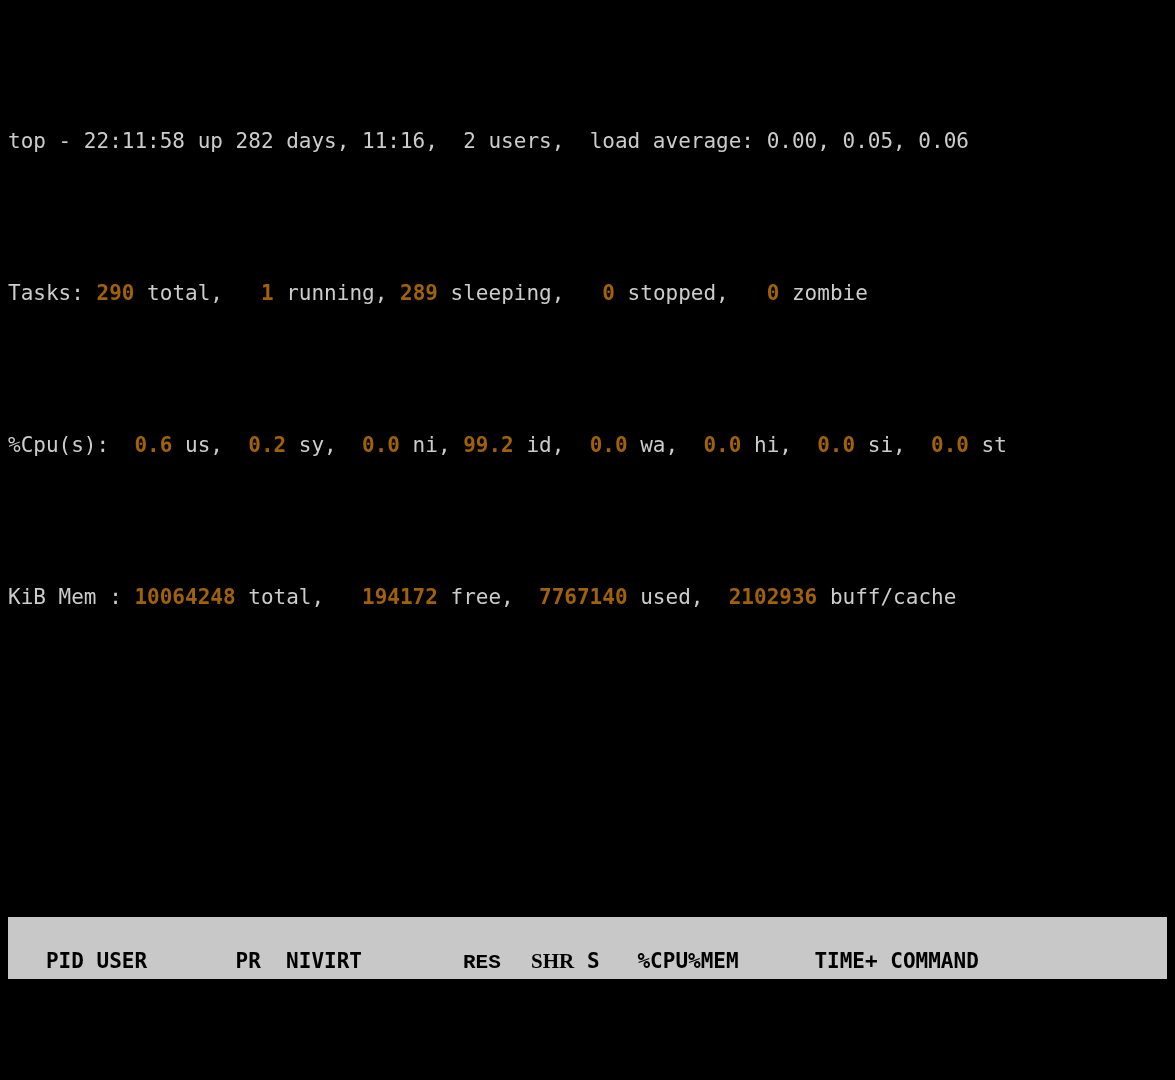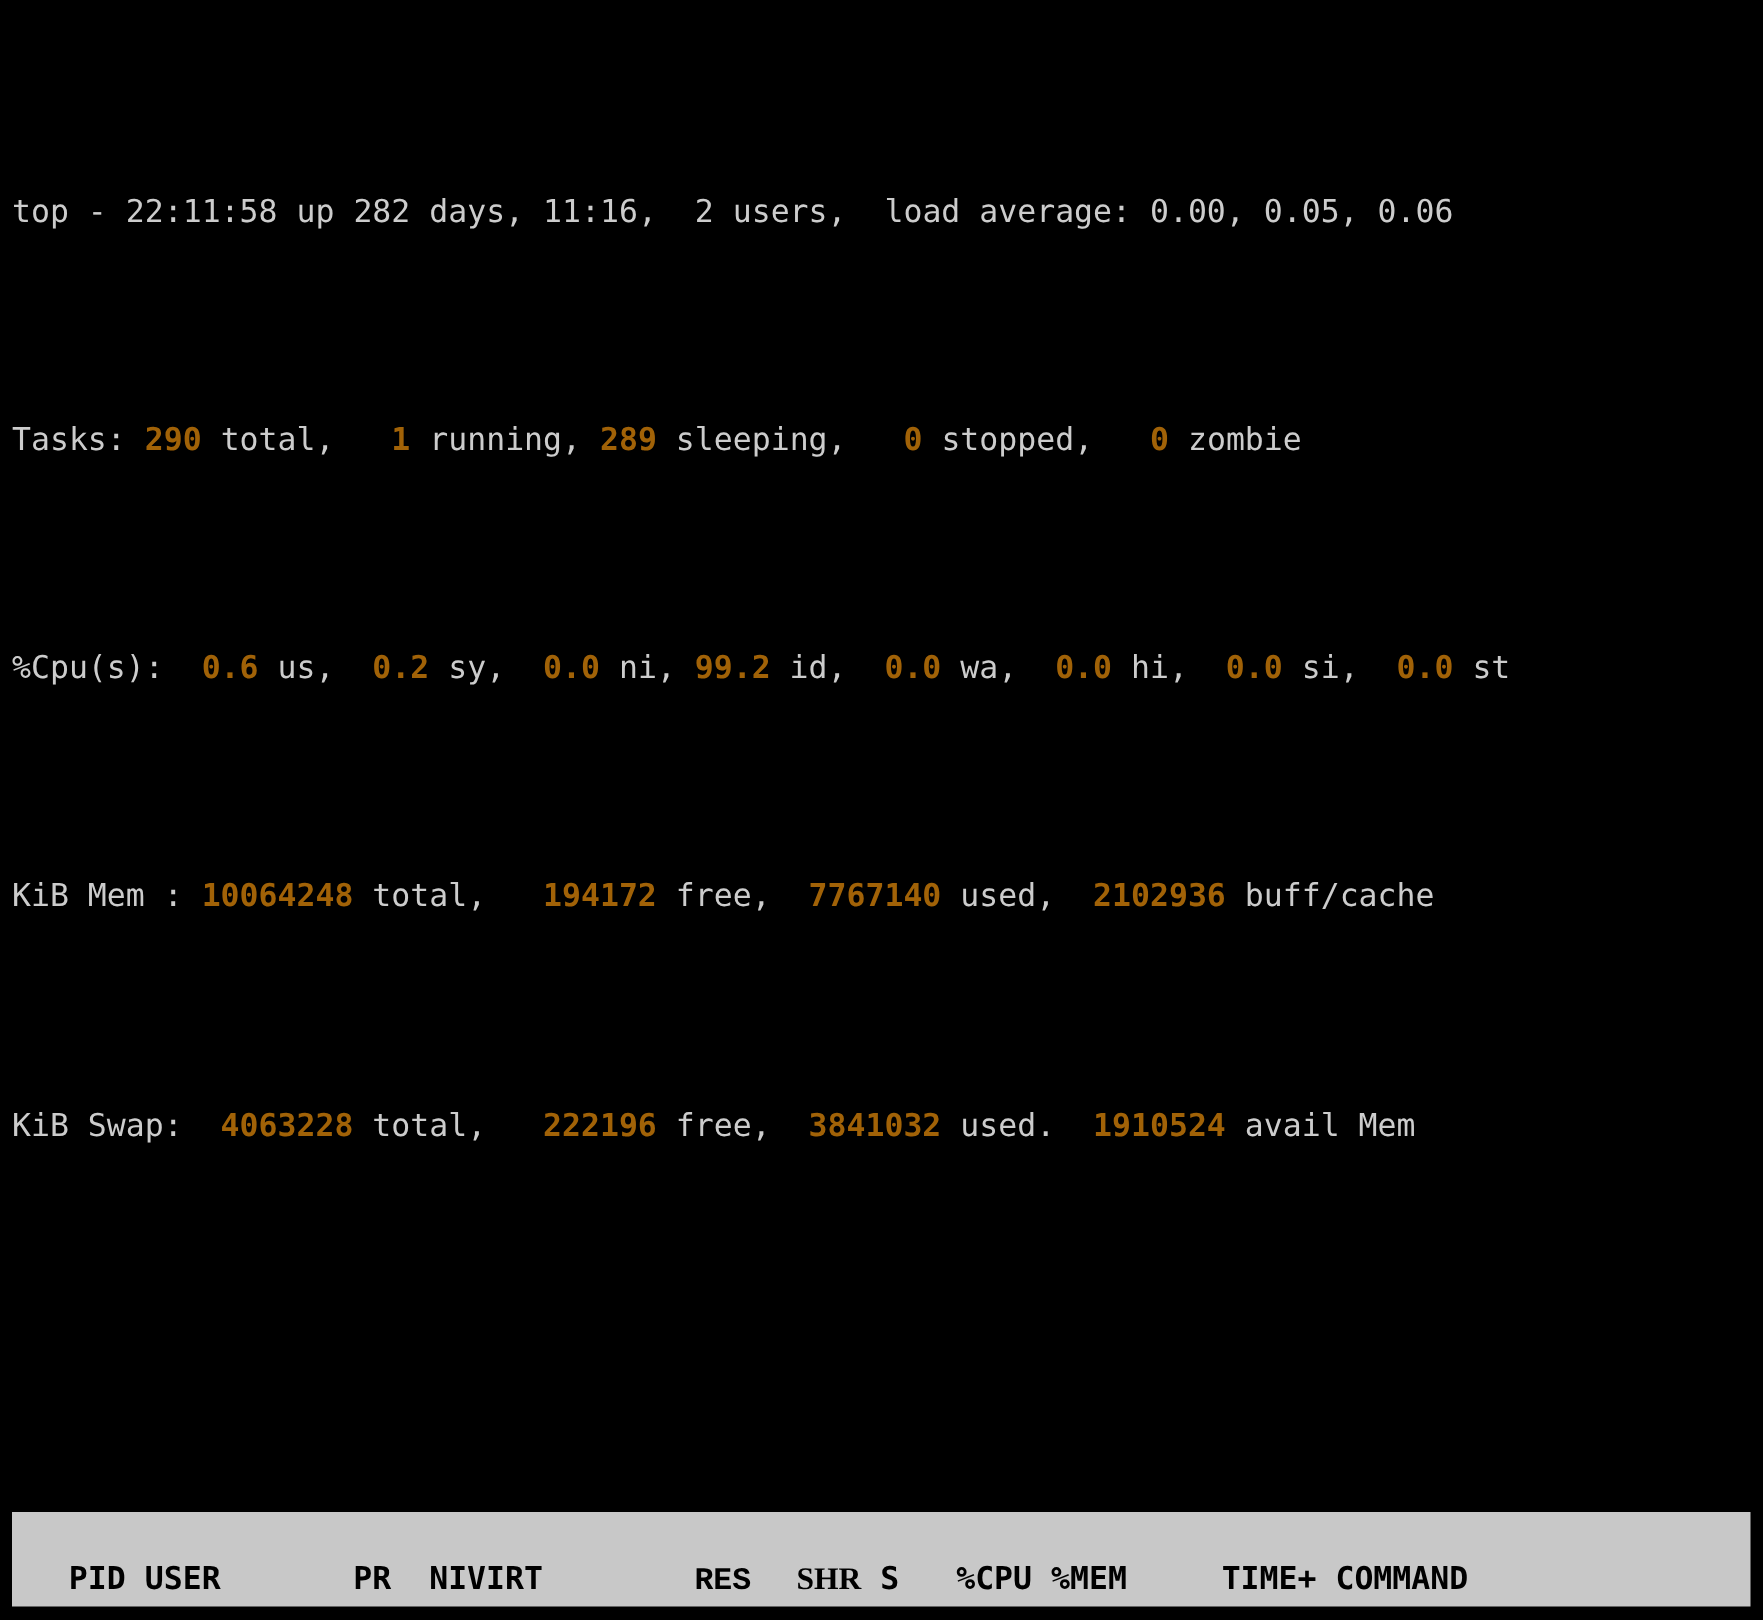--- a/index.html
+++ b/index.html
@@ -29,21 +29,21 @@
   
   .c-pid  { display:inline-block; width: 6ch; text-align:right; }
   .c-user { display:inline-block; width: 9ch; text-align:left; }
   .c-pr   { display:inline-block; width: 4ch; text-align:right;margin-top:29px; }
   .c-ni   { display:inline-block; width: 4ch; text-align:right; }
   .c-virt { display:inline-block; width: 8ch; }
   .c-res  { display:inline-block; width: 7ch; text-align:right;font-family:Liberation Mono, monospace; }
   .c-shr  { display:inline-block; width: 7ch; text-align:right;font-family:Liberation Serif, serif; }
   .c-s    { display:inline-block; width: 2ch; text-align:left; }
   .c-cpu  { display:inline-block; width: 6ch; text-align:right; }
-  .c-mem  { display:inline-block; width: 5ch; text-align:right; }
+  .c-mem  { display:inline-block; width: 5ch; }
   .c-time { display:inline-block; width:10ch; text-align:right; }
   .c-cmd  { display:inline-block; text-align:left; padding-left:1ch;}
 </style>
 </head>
 <body>
 
 <div class="term">
 
   
   <div class="summary-line"><span>top - </span><span>22:11:58</span><span> up </span><span>282 days, 11:16</span><span>,  </span><span>2 users</span><span>,  load average: </span><span>0.00, 0.05, 0.06</span></div>
@@ -51,21 +51,20 @@
   
   <div class="summary-line"><span>Tasks: </span><span class="bold">290</span><span> total,   </span><span class="bold">1</span><span> running, </span><span class="bold">289</span><span> sleeping,   </span><span class="bold">0</span><span> stopped,   </span><span class="bold">0</span><span> zombie</span></div>
 
   
   <div class="summary-line"><span>%Cpu(s):  </span><span class="bold">0.6</span><span> us,  </span><span class="bold">0.2</span><span> sy,  </span><span class="bold">0.0</span><span> ni, </span><span class="bold">99.2</span><span> id,  </span><span class="bold">0.0</span><span> wa,  </span><span class="bold">0.0</span><span> hi,  </span><span class="bold">0.0</span><span> si,  </span><span class="bold">0.0</span><span> st</span></div>
 
   
   <div class="summary-line"><span>KiB Mem : </span><span class="bold">10064248</span><span> total,   </span><span class="bold">194172</span><span> free,  </span><span class="bold">7767140</span><span> used,  </span><span class="bold">2102936</span><span> buff/cache</span></div>
 
   
-  <div class="summary-line"><span>KiB Swap:  </span><span class="bold">4063228</span><span> total,   </span><span class="bold">222196</span><span> free,  </span><span class="bold">3841032</span><span> used.  </span><span class="bold">1910524</span><span> avail Mem</span></div>
 
   <div class="blank-line"></div>
 
   
   <div class="hdr-row"><span class="c-pid">PID</span> <span class="c-user">USER</span><span class="c-pr">PR</span><span class="c-ni">NI</span><span class="c-virt">VIRT</span><span class="c-res">RES</span><span class="c-shr">SHR</span> <span class="c-s">S</span><span class="c-cpu">%CPU</span><span class="c-mem">%MEM</span><span class="c-time">TIME+</span><span class="c-cmd">COMMAND</span>               </div>
 
   
 
 </div>
 

